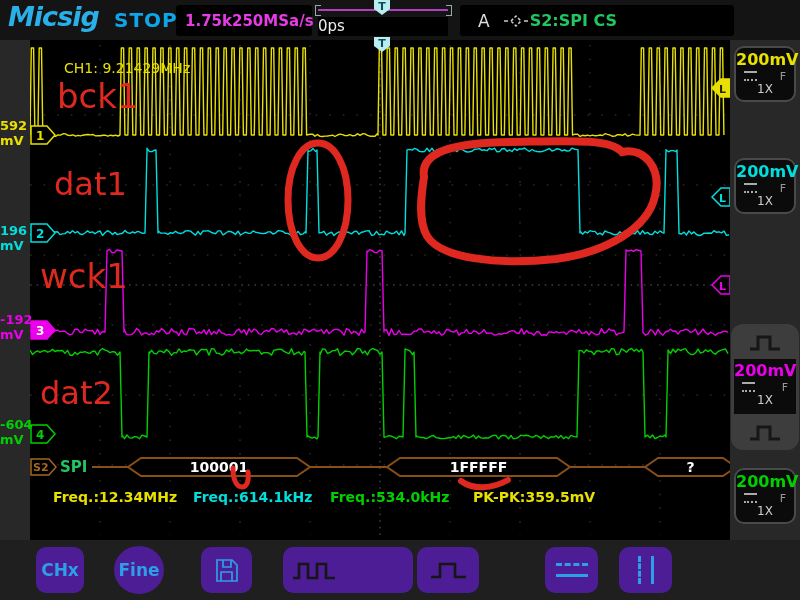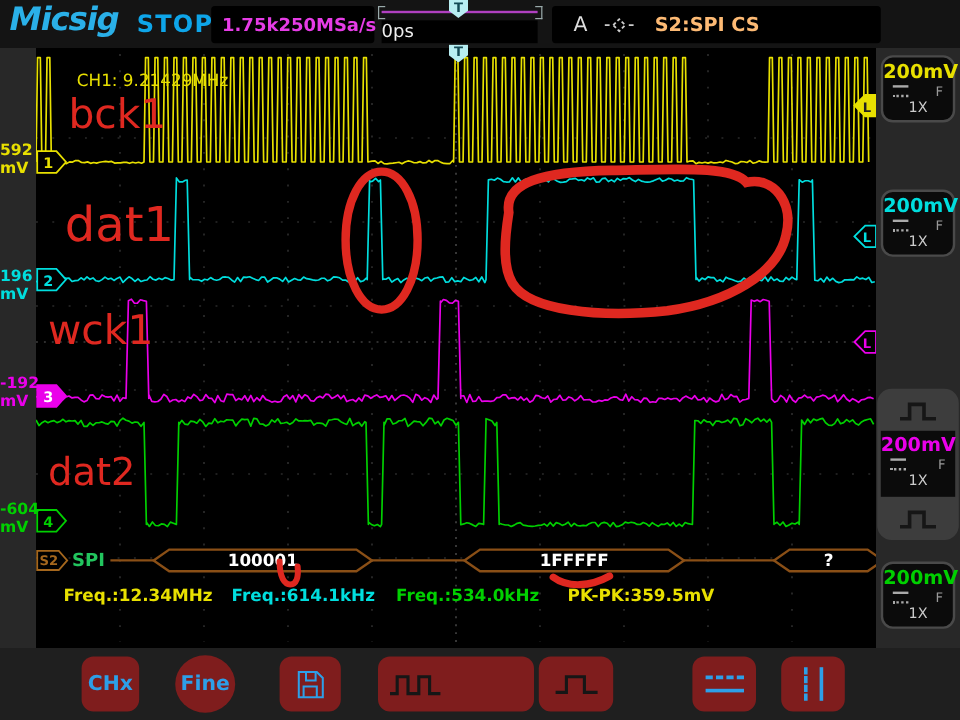--- a/index.html
+++ b/index.html
@@ -11,21 +11,21 @@
   #wave-svg{left:0;top:0;z-index:1;pointer-events:none;}
   .panelbg{z-index:2;}
   .ovl{z-index:3;}
   
   #topbar{left:0;top:0;width:800px;height:40px;background:#141414;}
   .logo{left:8px;top:1px;font:italic 900 27px "DejaVu Sans",sans-serif;color:#2ab0e8;letter-spacing:-1px;}
   .stop{left:114px;top:8px;font:bold 20px "DejaVu Sans",sans-serif;color:#0ea5e9;letter-spacing:1px;}
   .acq{left:176px;top:5px;width:136px;height:31px;background:#000;border-radius:3px;display:flex;align-items:center;justify-content:space-between;padding:0 9px;box-sizing:border-box;color:#e63ce6;font:bold 15px "DejaVu Sans",sans-serif;}
   .trigpanel{left:460px;top:5px;width:274px;height:31px;background:#000;border-radius:3px;display:flex;align-items:center;}
   .trigA{margin-left:18px;color:#ddd;font:17px "DejaVu Sans",sans-serif;}
-  .trigsrc{margin-left:16px;color:#fdba74;font:bold 16px "DejaVu Sans",sans-serif;}
+  .trigsrc{color:#22c55e;font:bold 16px "DejaVu Sans",sans-serif;}
   .tb-line{left:318px;top:9px;width:130px;height:2px;background:#b040c0;}
   .tb-brl{left:315px;top:5px;width:5px;height:9px;border:1px solid #9aa;border-right:none;}
   .tb-brr{left:446px;top:5px;width:5px;height:9px;border:1px solid #9aa;border-left:none;}
   .tb-val{left:318px;top:17px;width:130px;height:19px;background:#000;color:#eee;font:15px "DejaVu Sans",sans-serif;text-align:left;line-height:19px;}
   .tmark{width:16px;height:15px;background:#b8eef2;color:#134a55;font:bold 11px "DejaVu Sans",sans-serif;text-align:center;line-height:13px;clip-path:polygon(0 0,100% 0,100% 60%,50% 100%,0 60%);}
   
   #lmargin{left:0;top:40px;width:30px;height:500px;background:#282828;}
   #rmargin{left:730px;top:40px;width:70px;height:500px;background:#282828;}
   #toolbar{left:0;top:540px;width:800px;height:60px;background:#1f1f1f;}
   
@@ -37,21 +37,21 @@
   .spilab{left:60px;top:458px;color:#22c55e;font:bold 15px "DejaVu Sans",sans-serif;}
   
   .vbox{width:62px;height:56px;background:#0b0b0b;border:2px solid #4a4a4a;border-radius:10px;box-sizing:border-box;text-align:center;}
   .vscale{font:bold 16px "DejaVu Sans",sans-serif;margin-top:2px;}
   .vrow{display:flex;justify-content:space-between;align-items:center;padding:0 8px;color:#999;font:11px "DejaVu Sans",sans-serif;height:12px;margin-top:1px;}
   .coup{display:inline-block;width:13px;height:6px;border-top:2px solid #aaa;border-bottom:2px dotted #aaa;}
   .vprobe{color:#ccc;font:12px "DejaVu Sans",sans-serif;}
   .ch3group{left:731px;top:324px;width:68px;height:126px;background:#3d3d3d;border-radius:12px;}
   .ch3inner{left:3px;top:35px;width:62px;height:55px;background:#0b0b0b;text-align:center;}
   
-  .btn{background:#7f1d1d;border-radius:10px;display:flex;align-items:center;justify-content:center;color:#2d9fe8;font:bold 17px "DejaVu Sans",sans-serif;margin-left:32px;}
+  .btn{background:#4c1d95;border-radius:10px;display:flex;align-items:center;justify-content:center;color:#2d9fe8;font:bold 17px "DejaVu Sans",sans-serif;}
   .curh1{width:32px;border-top:3px dashed #2d9fe8;margin-bottom:8px;}
   .curh2{width:32px;border-top:3px solid #2d9fe8;}
   .curv1{height:28px;border-left:3px dashed #2d9fe8;margin-right:10px;}
   .curv2{height:28px;border-left:3px solid #2d9fe8;}
 </style>
 </head>
 <body>
 
 <div id="screen">
 
@@ -148,21 +148,21 @@
     <div>-192</div>
       <div>mV</div>
   </div>
   <div class="abs ovl offlab" style="left:0;top:417px;color:#00d000">
     <div>-604</div>
       <div>mV</div>
   </div>
 
   <div class="abs ovl ch1info">CH1: 9.21429MHz</div>
   <div class="abs ovl redlab" style="left:57px;top:76px;font-size:34px">bck1</div>
-  <div class="abs ovl redlab" style="left:54px;top:165px;font-size:40px">dat1</div>
+  <div class="abs ovl redlab" style="left:54px;top:165px;font-size:32px">dat1</div>
   <div class="abs ovl redlab" style="left:40px;top:256px;font-size:34px">wck1</div>
   <div class="abs ovl redlab" style="left:40px;top:374px;font-size:32px">dat2</div>
   <div class="abs ovl spilab">SPI</div>
 
   <div class="abs ovl meas" style="left:53px;color:#e8e000">Freq.:12.34MHz</div>
   <div class="abs ovl meas" style="left:193px;color:#00dede">Freq.:614.1kHz</div>
   <div class="abs ovl meas" style="left:330px;color:#00d000">Freq.:534.0kHz</div>
   <div class="abs ovl meas" style="left:473px;color:#e8e000">PK-PK:359.5mV</div>
 
   <div class="abs ovl vbox" style="left:734px;top:46px">

